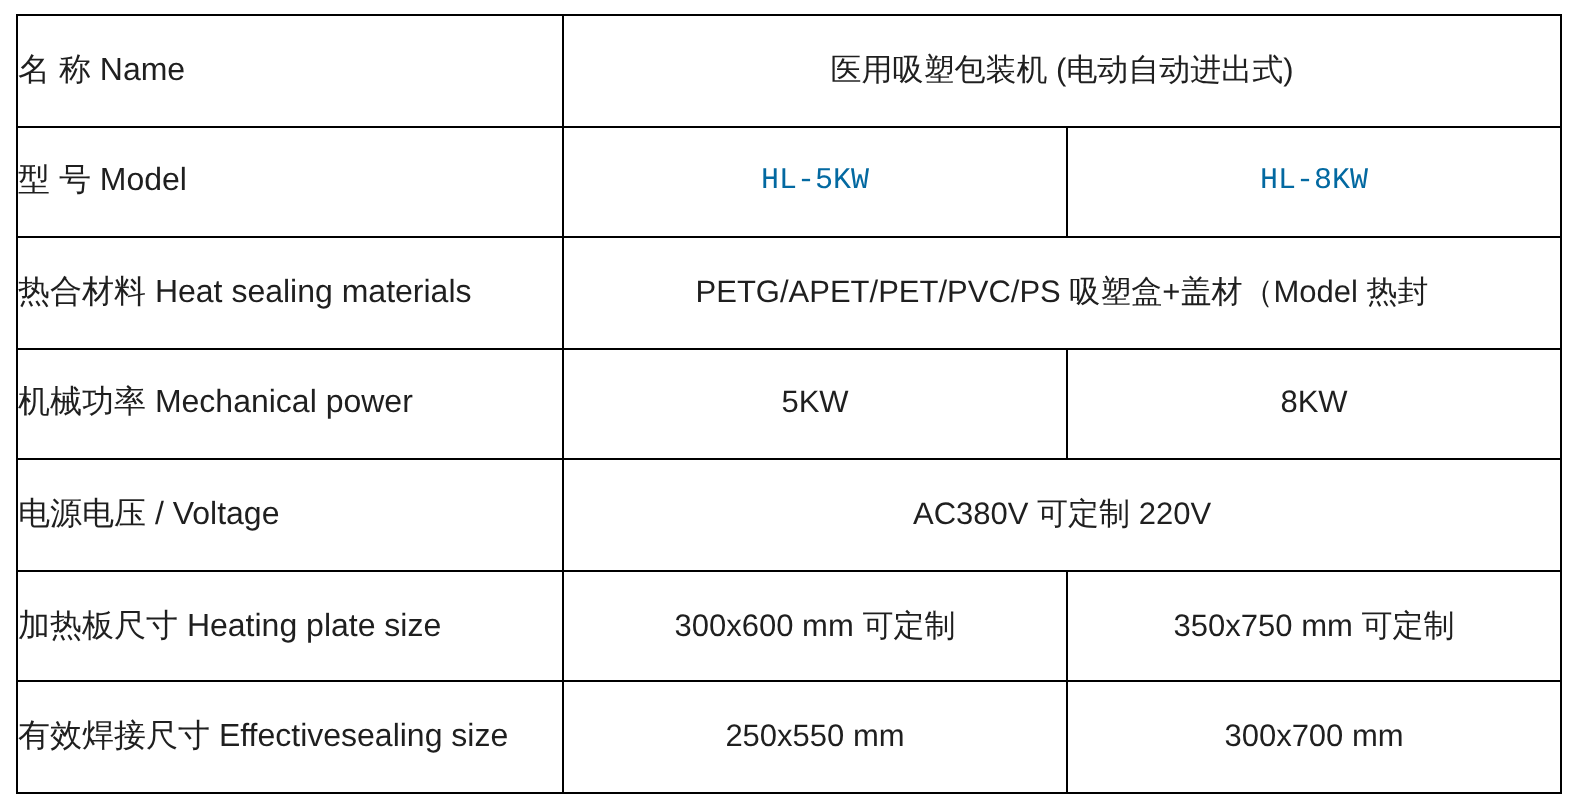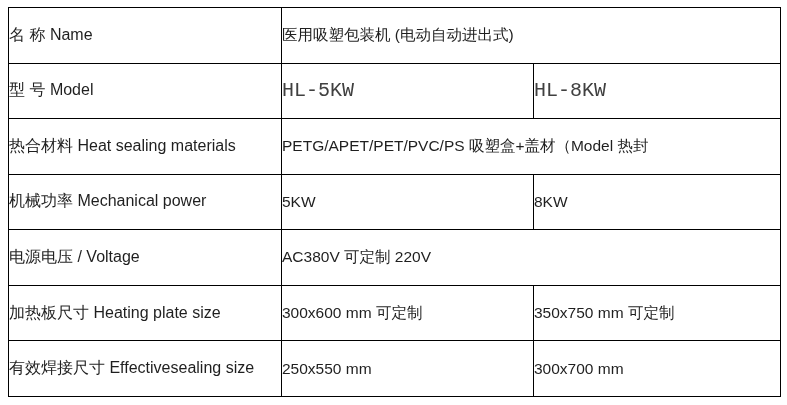--- a/index.html
+++ b/index.html
@@ -39,26 +39,27 @@
   col.c3 { width: 247px; }
   tr.r { height: 40px; }
   tr.r-note { height: 30px; }
   td.label {
     text-align: left;
     padding-left: 5px;
     padding-right: 4px;
     font-size: 16px;
   }
   td.value {
+    text-align: center;
     font-size: 15.5px;
   }
   td.value.mono {
     font-family: "Liberation Mono", "DejaVu Sans Mono", monospace;
-    font-size: 20px;
-    color: #404040;
+    font-size: 15px;
+    color: #0369a1;
   }
   td.note {
     text-align: left;
     padding-left: 10px;
     font-size: 15.5px;
   }
 </style>
 </head>
 <body>
 

